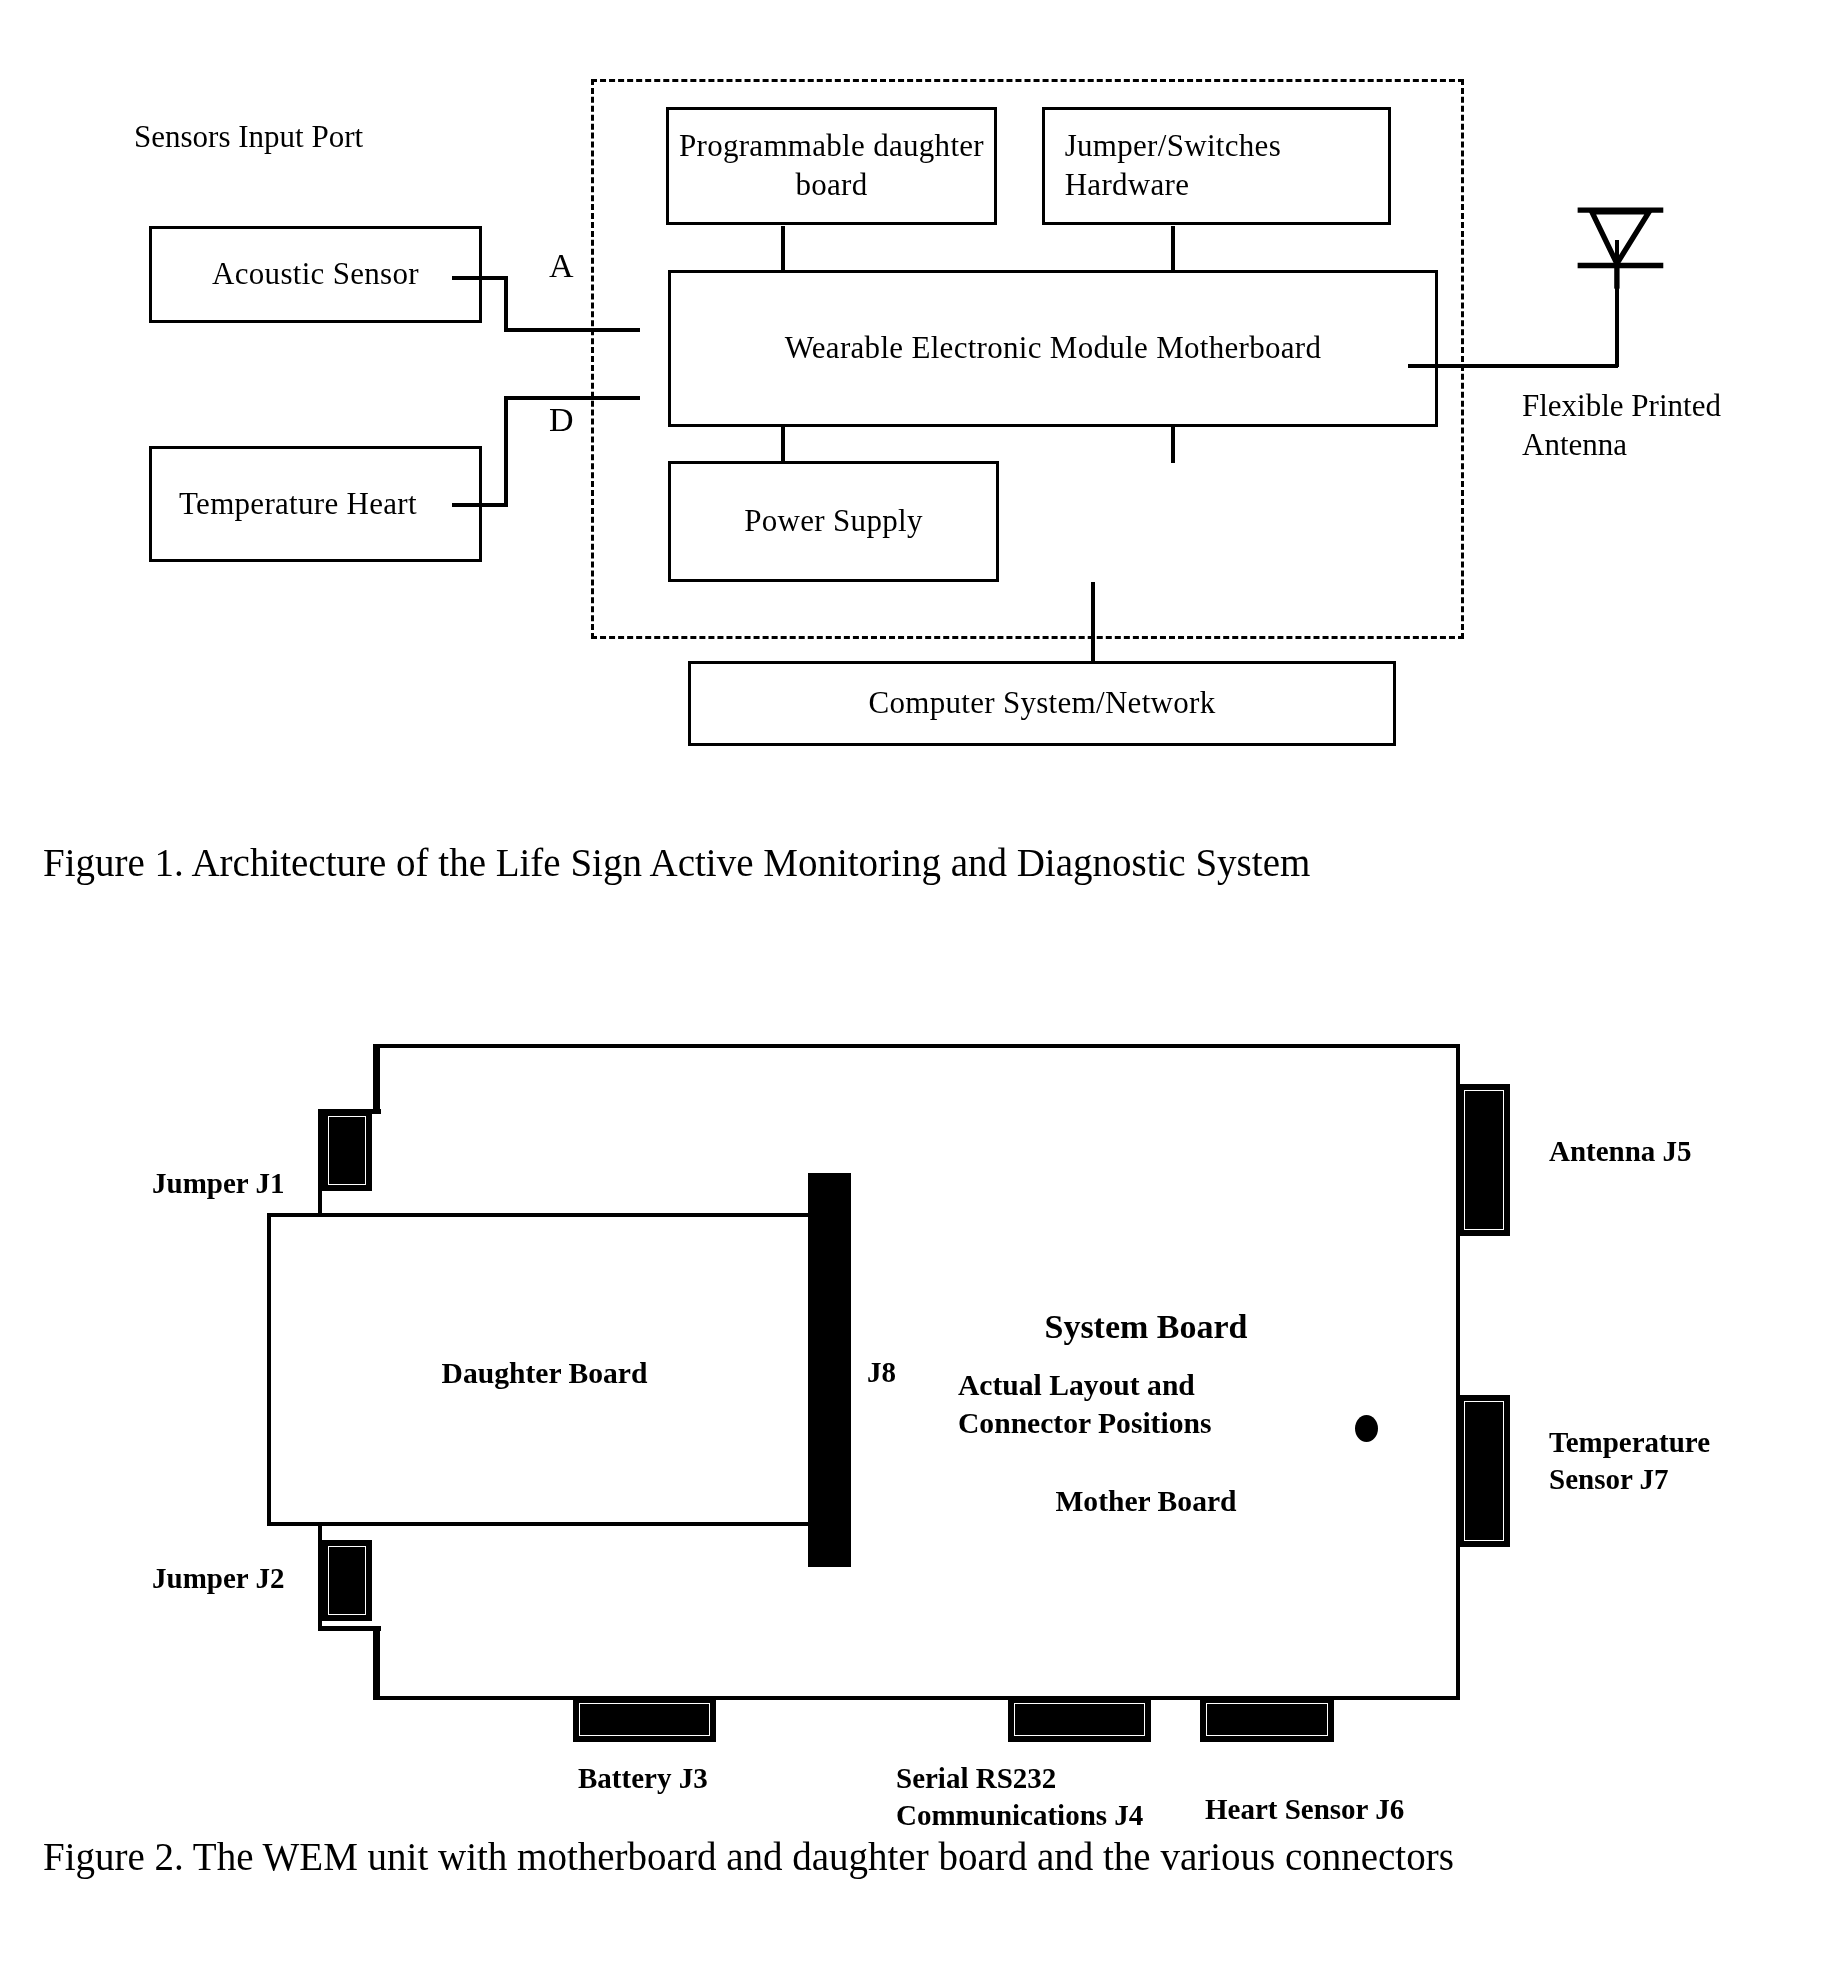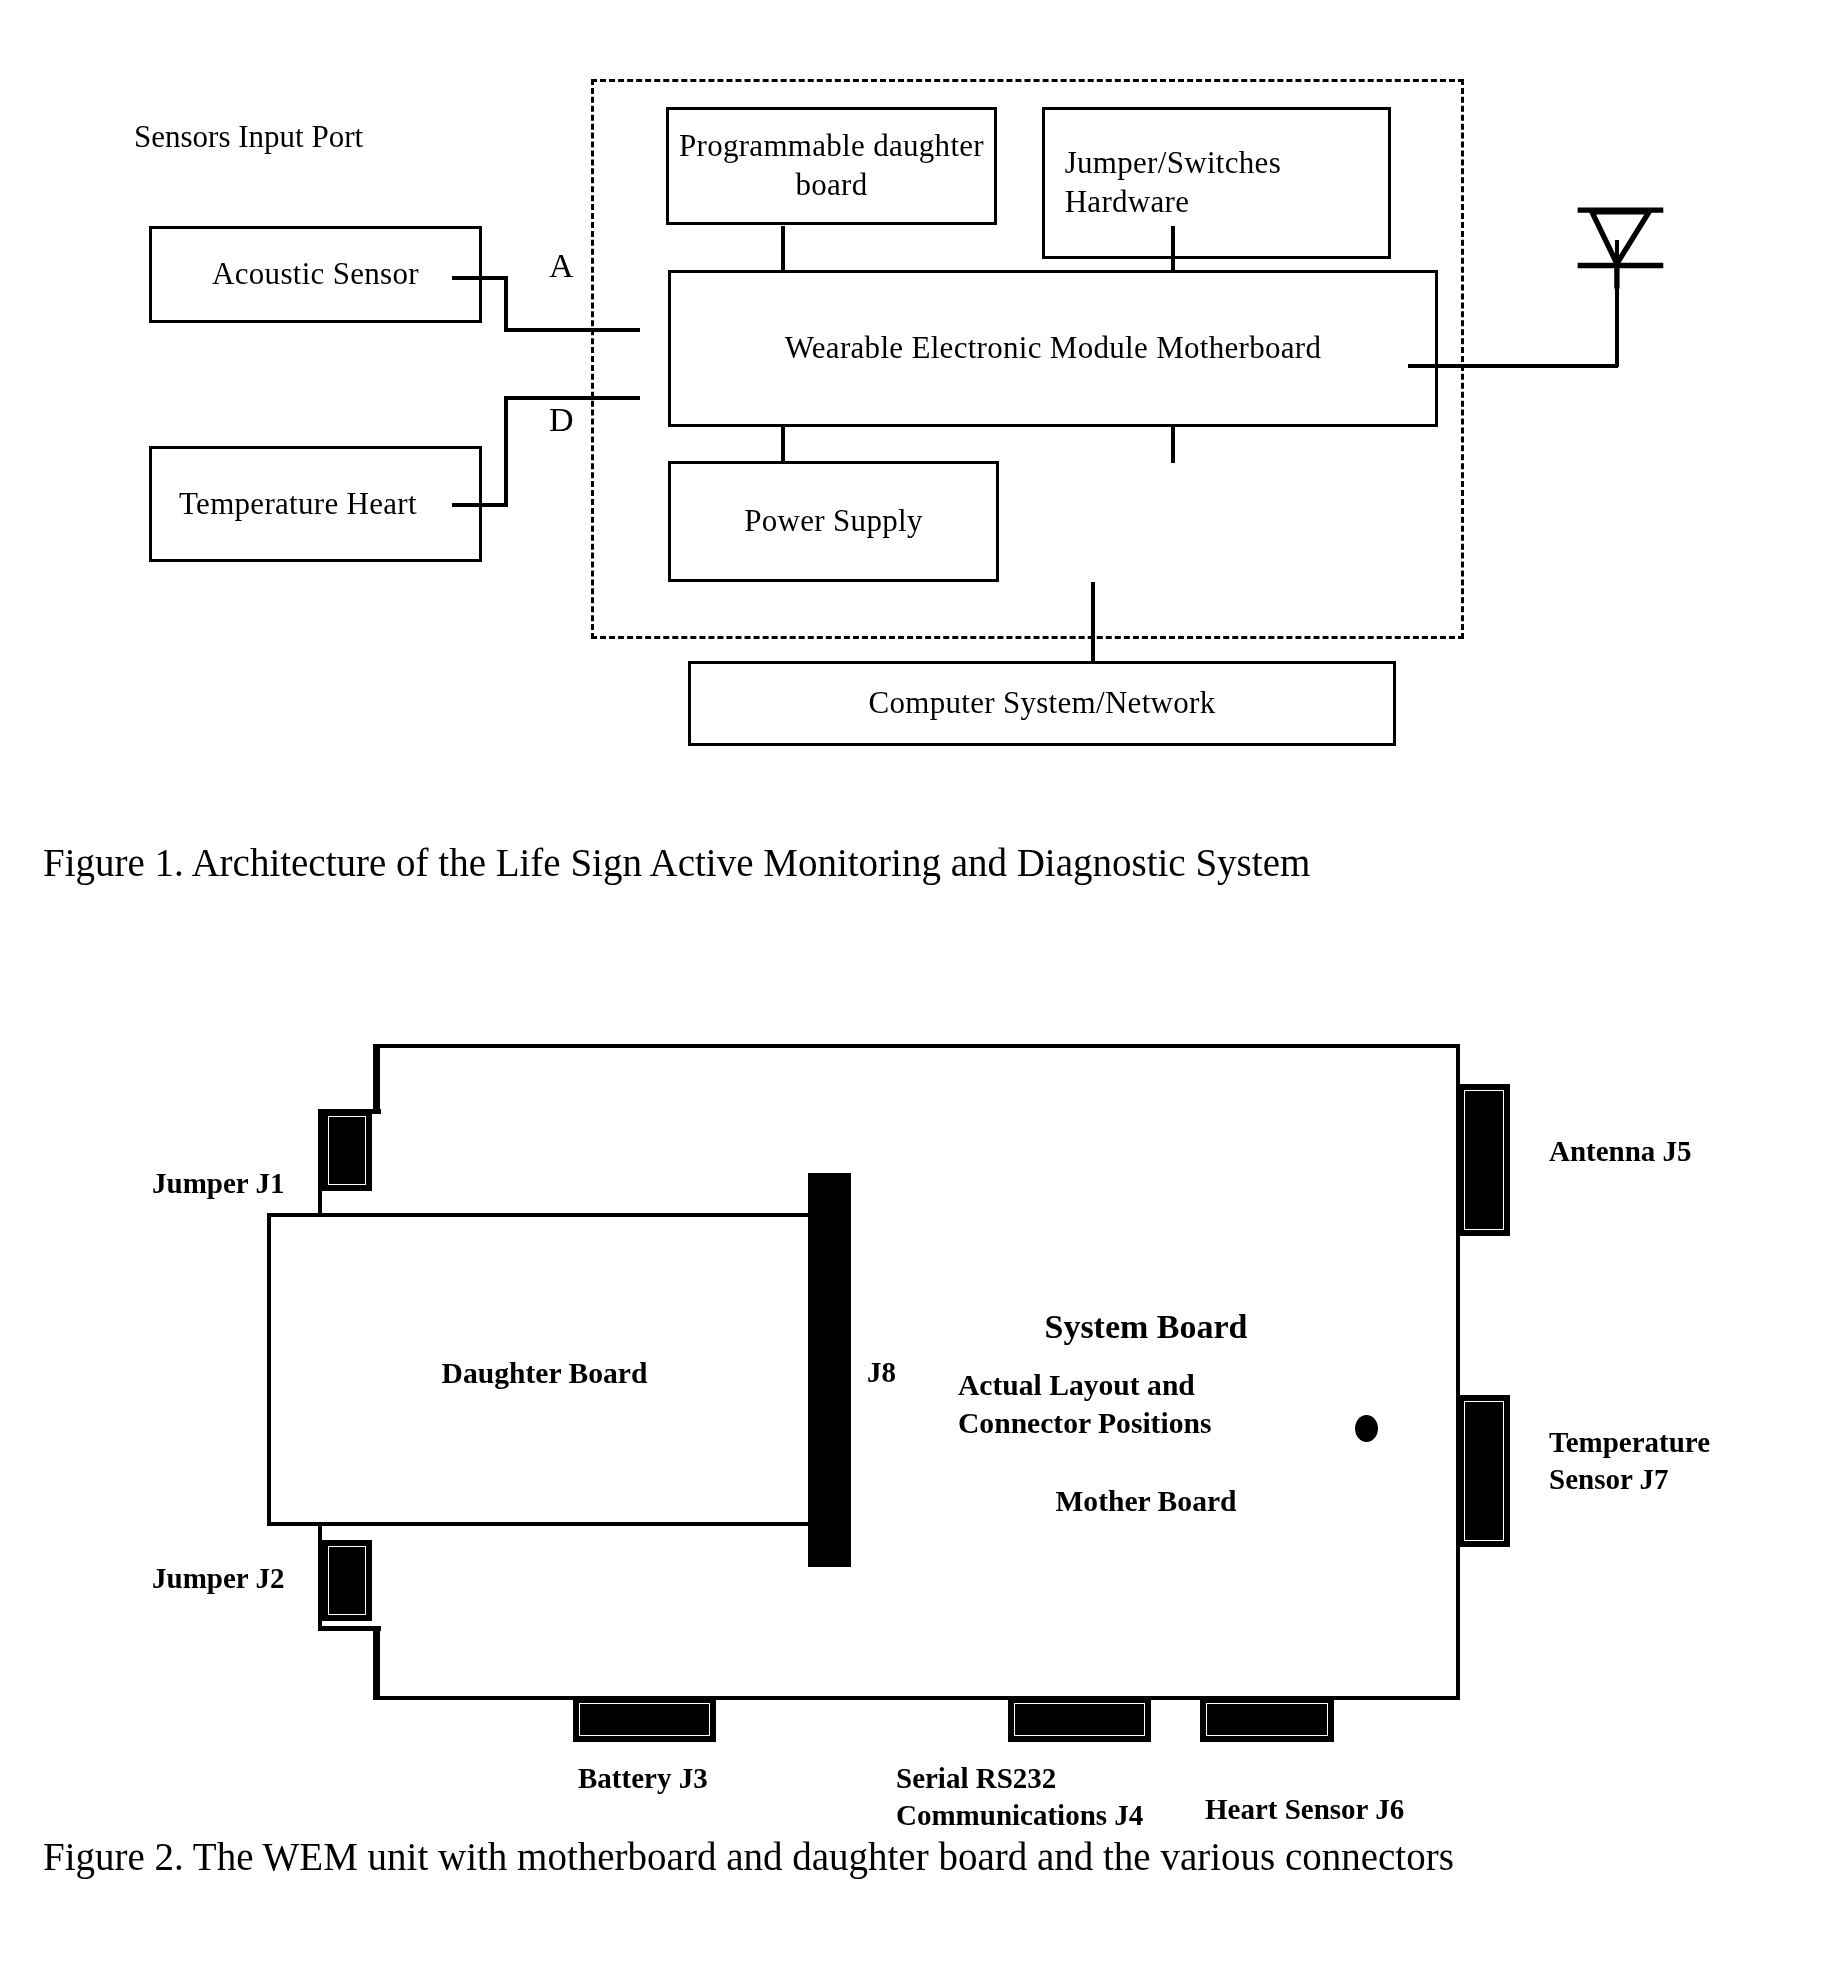--- a/index.html
+++ b/index.html
@@ -153,21 +153,21 @@
   <div class="wire wire-h" style="left:504px; top:396px; width:136px;"></div>
 
   <div class="plaintext" style="left:549px; top:245px; font-size:34px;">A</div>
   <div class="plaintext" style="left:549px; top:399px; font-size:34px;">D</div>
 
   <div class="box" style="left:636px; top:107px; width:331px; height:118px;">
     <span class="lbl">Programmable
 daughter board</span>
   </div>
 
-  <div class="box" style="left:1012px; top:107px; width:349px; height:152px;">
+  <div class="box" style="left:1012px; top:107px; width:349px; height:118px;">
     <span class="lbl" style="text-align:left; padding-left:19.7px;">Jumper/Switches
 Hardware</span>
   </div>
 
   <div class="wire wire-v" style="left:781px; top:226px; height:47px;"></div>
   <div class="wire wire-v" style="left:1171px; top:226px; height:47px;"></div>
 
   <div class="box" style="left:638px; top:270px; width:770px; height:157px;">
     <span class="lbl">Wearable Electronic Module
 Motherboard</span>
@@ -190,20 +190,22 @@
   <div class="wire wire-h" style="left:1408px; top:364px; width:210px;"></div>
   <div class="wire wire-v" style="left:1615px; top:240px; height:127px;"></div>
 
   <svg id="antenna-symbol" width="116" height="99" viewBox="0 0 130 110" style="left:1558px; top:199px;">
     <line x1="22" y1="12" x2="118" y2="12" stroke="#000" stroke-width="6"></line>
     <line x1="22" y1="74" x2="118" y2="74" stroke="#000" stroke-width="6"></line>
     <polygon points="38,14 102,14 66,72" fill="none" stroke="#000" stroke-width="6"></polygon>
     <line x1="66" y1="72" x2="66" y2="100" stroke="#000" stroke-width="6"></line>
   </svg>
 
+  <div class="plaintext" style="left:1522px; top:387px;">Flexible Printed
+Antenna</div>
 </div>
 
 <div class="caption" style="left:43px; top:840px;">Figure 1. Architecture of the Life Sign Active Monitoring and Diagnostic System</div>
 
 <div id="figure2">
 
   <div class="pcb-outline" style="left:376px; top:41px; width:1084px; height:70px; border-bottom:none;"></div>
   <div class="pcb-outline" style="left:318px; top:108px; width:1142px; height:519px; border-top:none; border-bottom:none;"></div>
   <div class="pcb-outline" style="left:376px; top:625px; width:1084px; height:72px; border-top:none;"></div>
 

